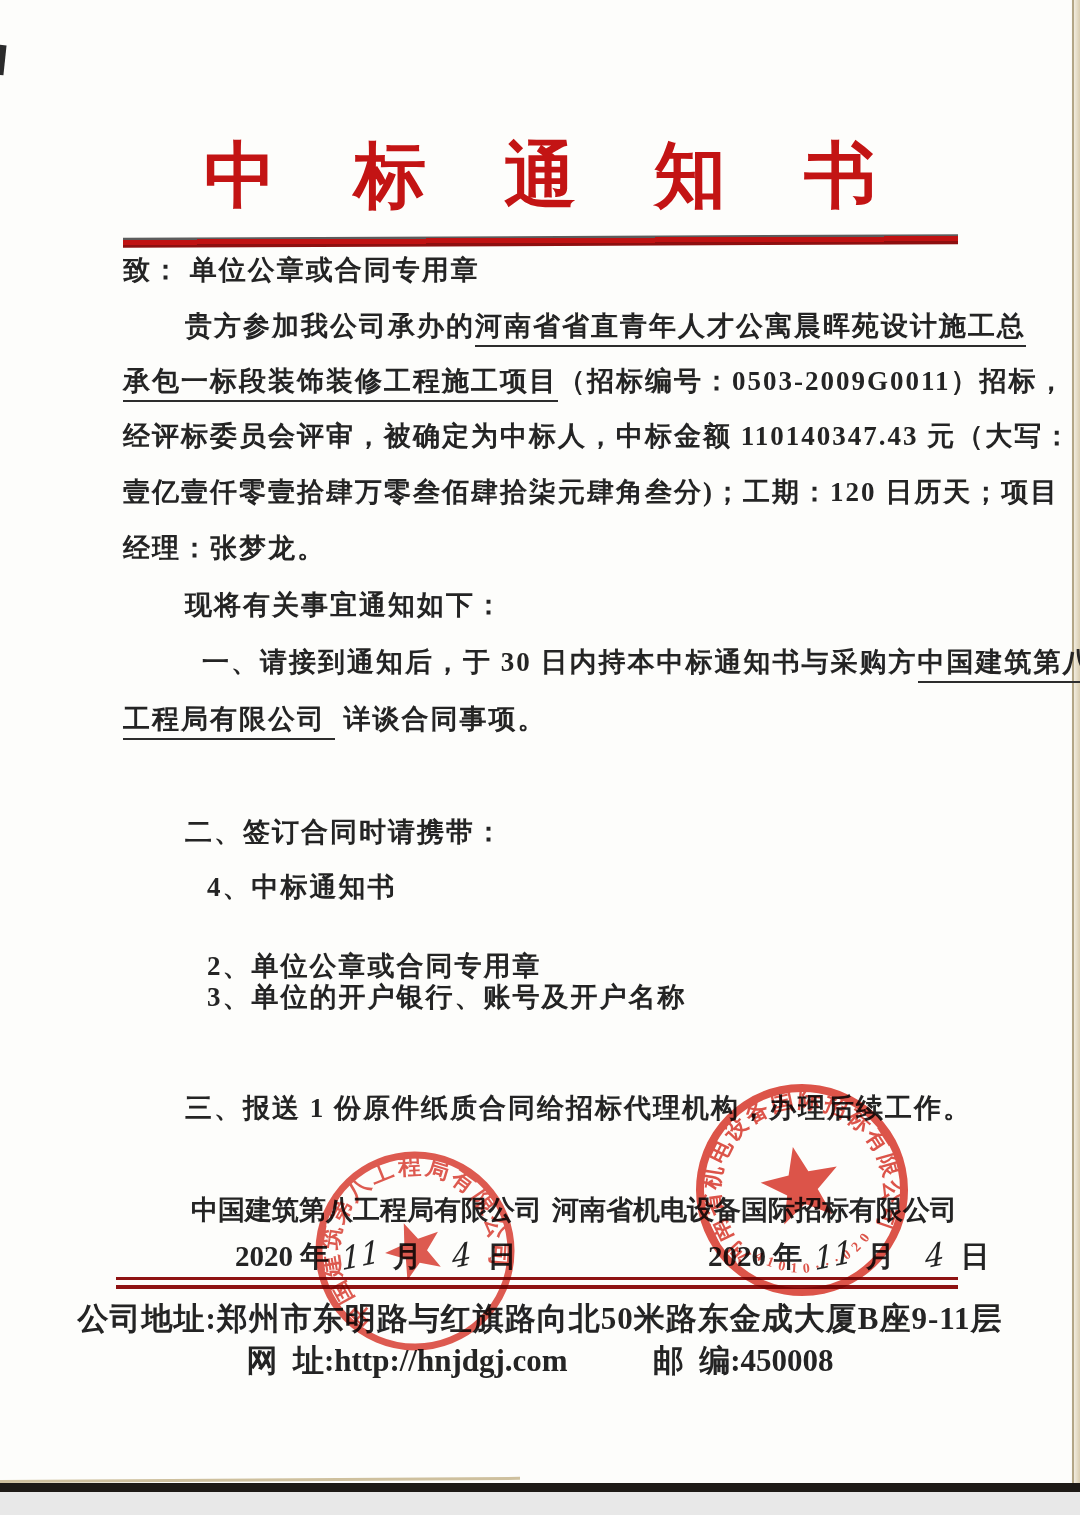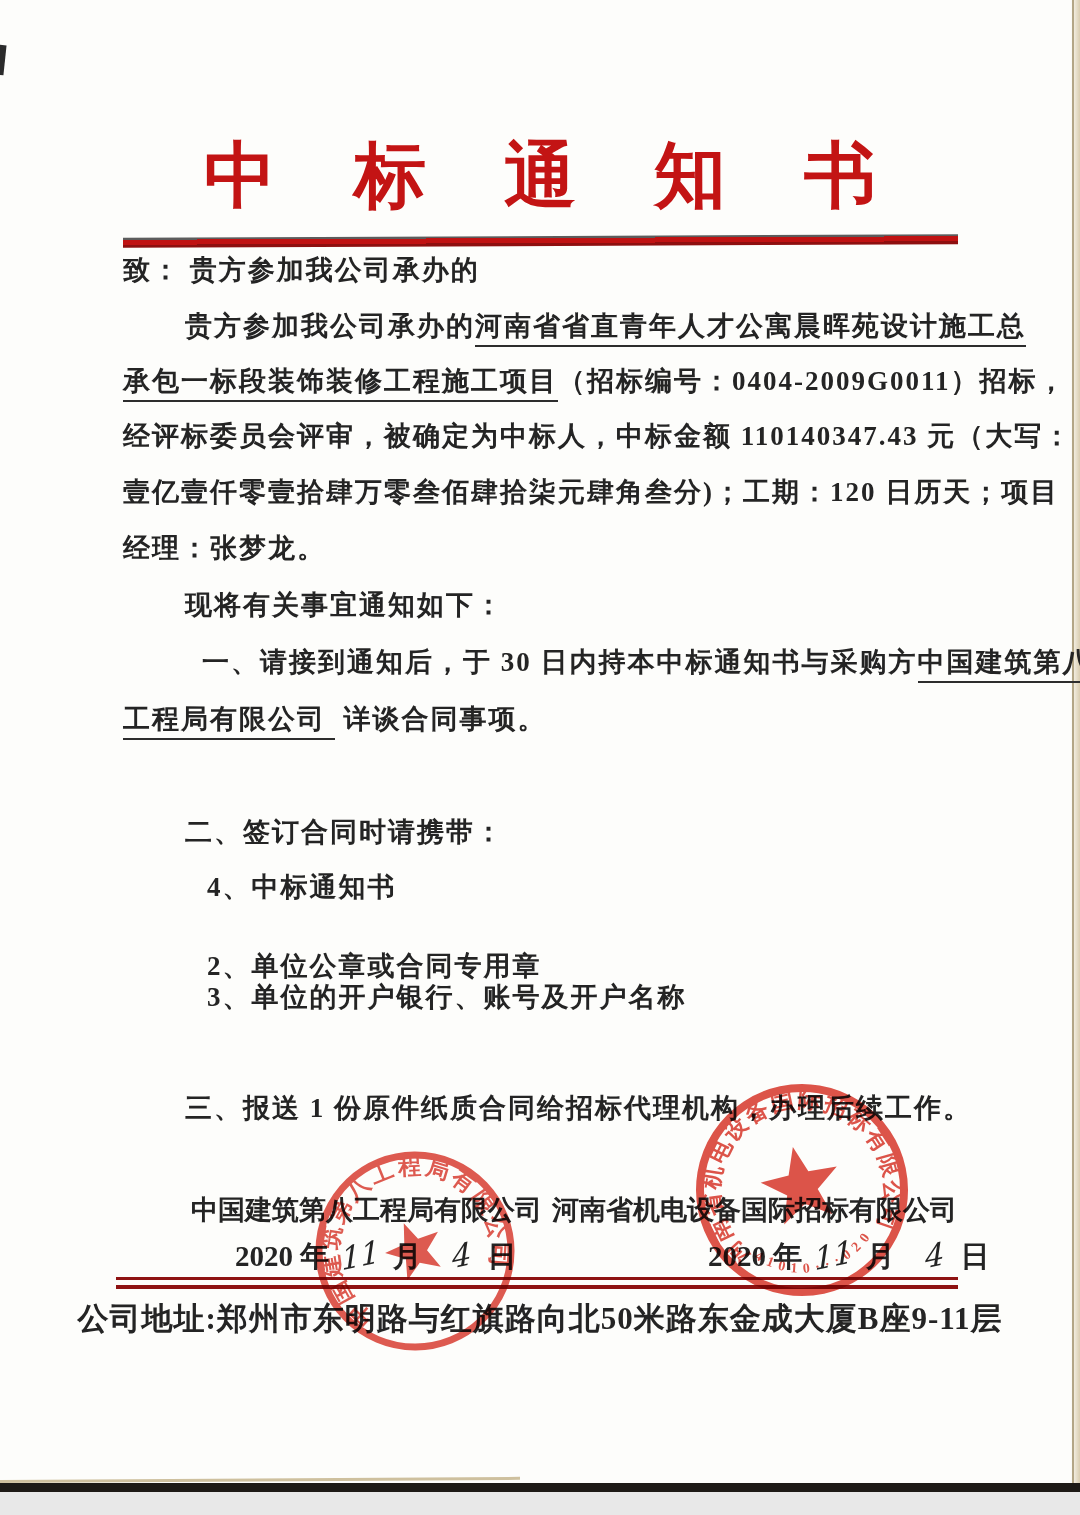--- a/index.html
+++ b/index.html
@@ -85,24 +85,24 @@
 
   <div class="edge-right"></div>
   <div class="edge-right-line"></div>
   <div class="edge-bottom-tan"></div>
   <div class="edge-bottom"></div>
   <div class="corner-mark"></div>
 
   <div class="title">中 标 通 知 书</div>
   <div class="title-rule"></div>
 
-  <div class="line" style="left:123px; top:252px;">致： 贵方参加我公司承办的</div>
+  <div class="line" style="left:123px; top:252px;">致： 单位公章或合同专用章</div>
 
   <div class="line" style="left:185px; top:308px;"><span>贵方参加我公司承办的</span><span class="u">河南省省直青年人才公寓晨晖苑设计施工总</span></div>
-  <div class="line" style="left:123px; top:363px;"><span class="u">承包一标段装饰装修工程施工项目</span><span>（招标编号：0404-2009G0011）招标，</span></div>
+  <div class="line" style="left:123px; top:363px;"><span class="u">承包一标段装饰装修工程施工项目</span><span>（招标编号：0503-2009G0011）招标，</span></div>
   <div class="line" style="left:123px; top:418px;">经评标委员会评审，被确定为中标人，中标金额 110140347.43 元（大写：</div>
   <div class="line" style="left:123px; top:474px;">壹亿壹仟零壹拾肆万零叁佰肆拾柒元肆角叁分)；工期：120 日历天；项目</div>
   <div class="line" style="left:123px; top:530px;">经理：张梦龙。</div>
   <div class="line" style="left:185px; top:587px;">现将有关事宜通知如下：</div>
 
   <div class="line" style="left:202px; top:644px;"><span>一、请接到通知后，于 30 日内持本中标通知书与采购方</span><span class="u">中国建筑第八</span></div>
   <div class="line" style="left:123px; top:701px;"><span class="u">工程局有限公司 </span><span> 详谈合同事项。</span></div>
 
   <div class="line" style="left:185px; top:814px;">二、签订合同时请携带：</div>
   <div class="line" style="left:207px; top:869px;">4、中标通知书</div>
@@ -113,20 +113,24 @@
 
   <div class="company" style="left:191px; top:1192px;">中国建筑第八工程局有限公司</div>
   <div class="company" style="left:552px; top:1192px;">河南省机电设备国际招标有限公司</div>
 
   <div class="dateline" style="left:235px; top:1237px;"><span>2020 年</span><span class="hand">11</span><span>月</span><span class="hand day">4</span><span>日</span></div>
 
   <div class="dateline" style="left:708px; top:1237px;"><span>2020 年</span><span class="hand">11</span><span>月</span><span class="hand day">4</span><span>日</span></div>
 
   <div class="footer-rule"></div>
   <div class="footer-line1">公司地址:郑州市东明路与红旗路向北50米路东金成大厦B座9-11层</div>
+  <div class="footer-line2">
+    <span>网  址:http://hnjdgj.com</span>
+    <span>邮  编:450008</span>
+  </div>
 
   <svg class="stamp" style="left:312px; top:1148px; width:206px; height:206px;" viewBox="0 0 206 206">
     <g transform="rotate(-22 103 103)">
       <circle cx="103" cy="103" r="96" fill="none" stroke="currentColor" stroke-width="7"></circle>
       <path id="lsArc" d="M 40,147 A 77 77 0 1 1 166,147" fill="none"></path>
       <text font-size="23" letter-spacing="3"><textPath href="#lsArc" startOffset="50%" text-anchor="middle">中国建筑第八工程局有限公司</textPath></text>
       <polygon points="103,73 110.4,92.8 131.5,93.7 114.4,106.9 121,127.3 103,115.6 85,127.3 91.6,106.9 74.5,93.7 95.6,92.8" fill="currentColor"></polygon>
     </g>
   </svg>
 

